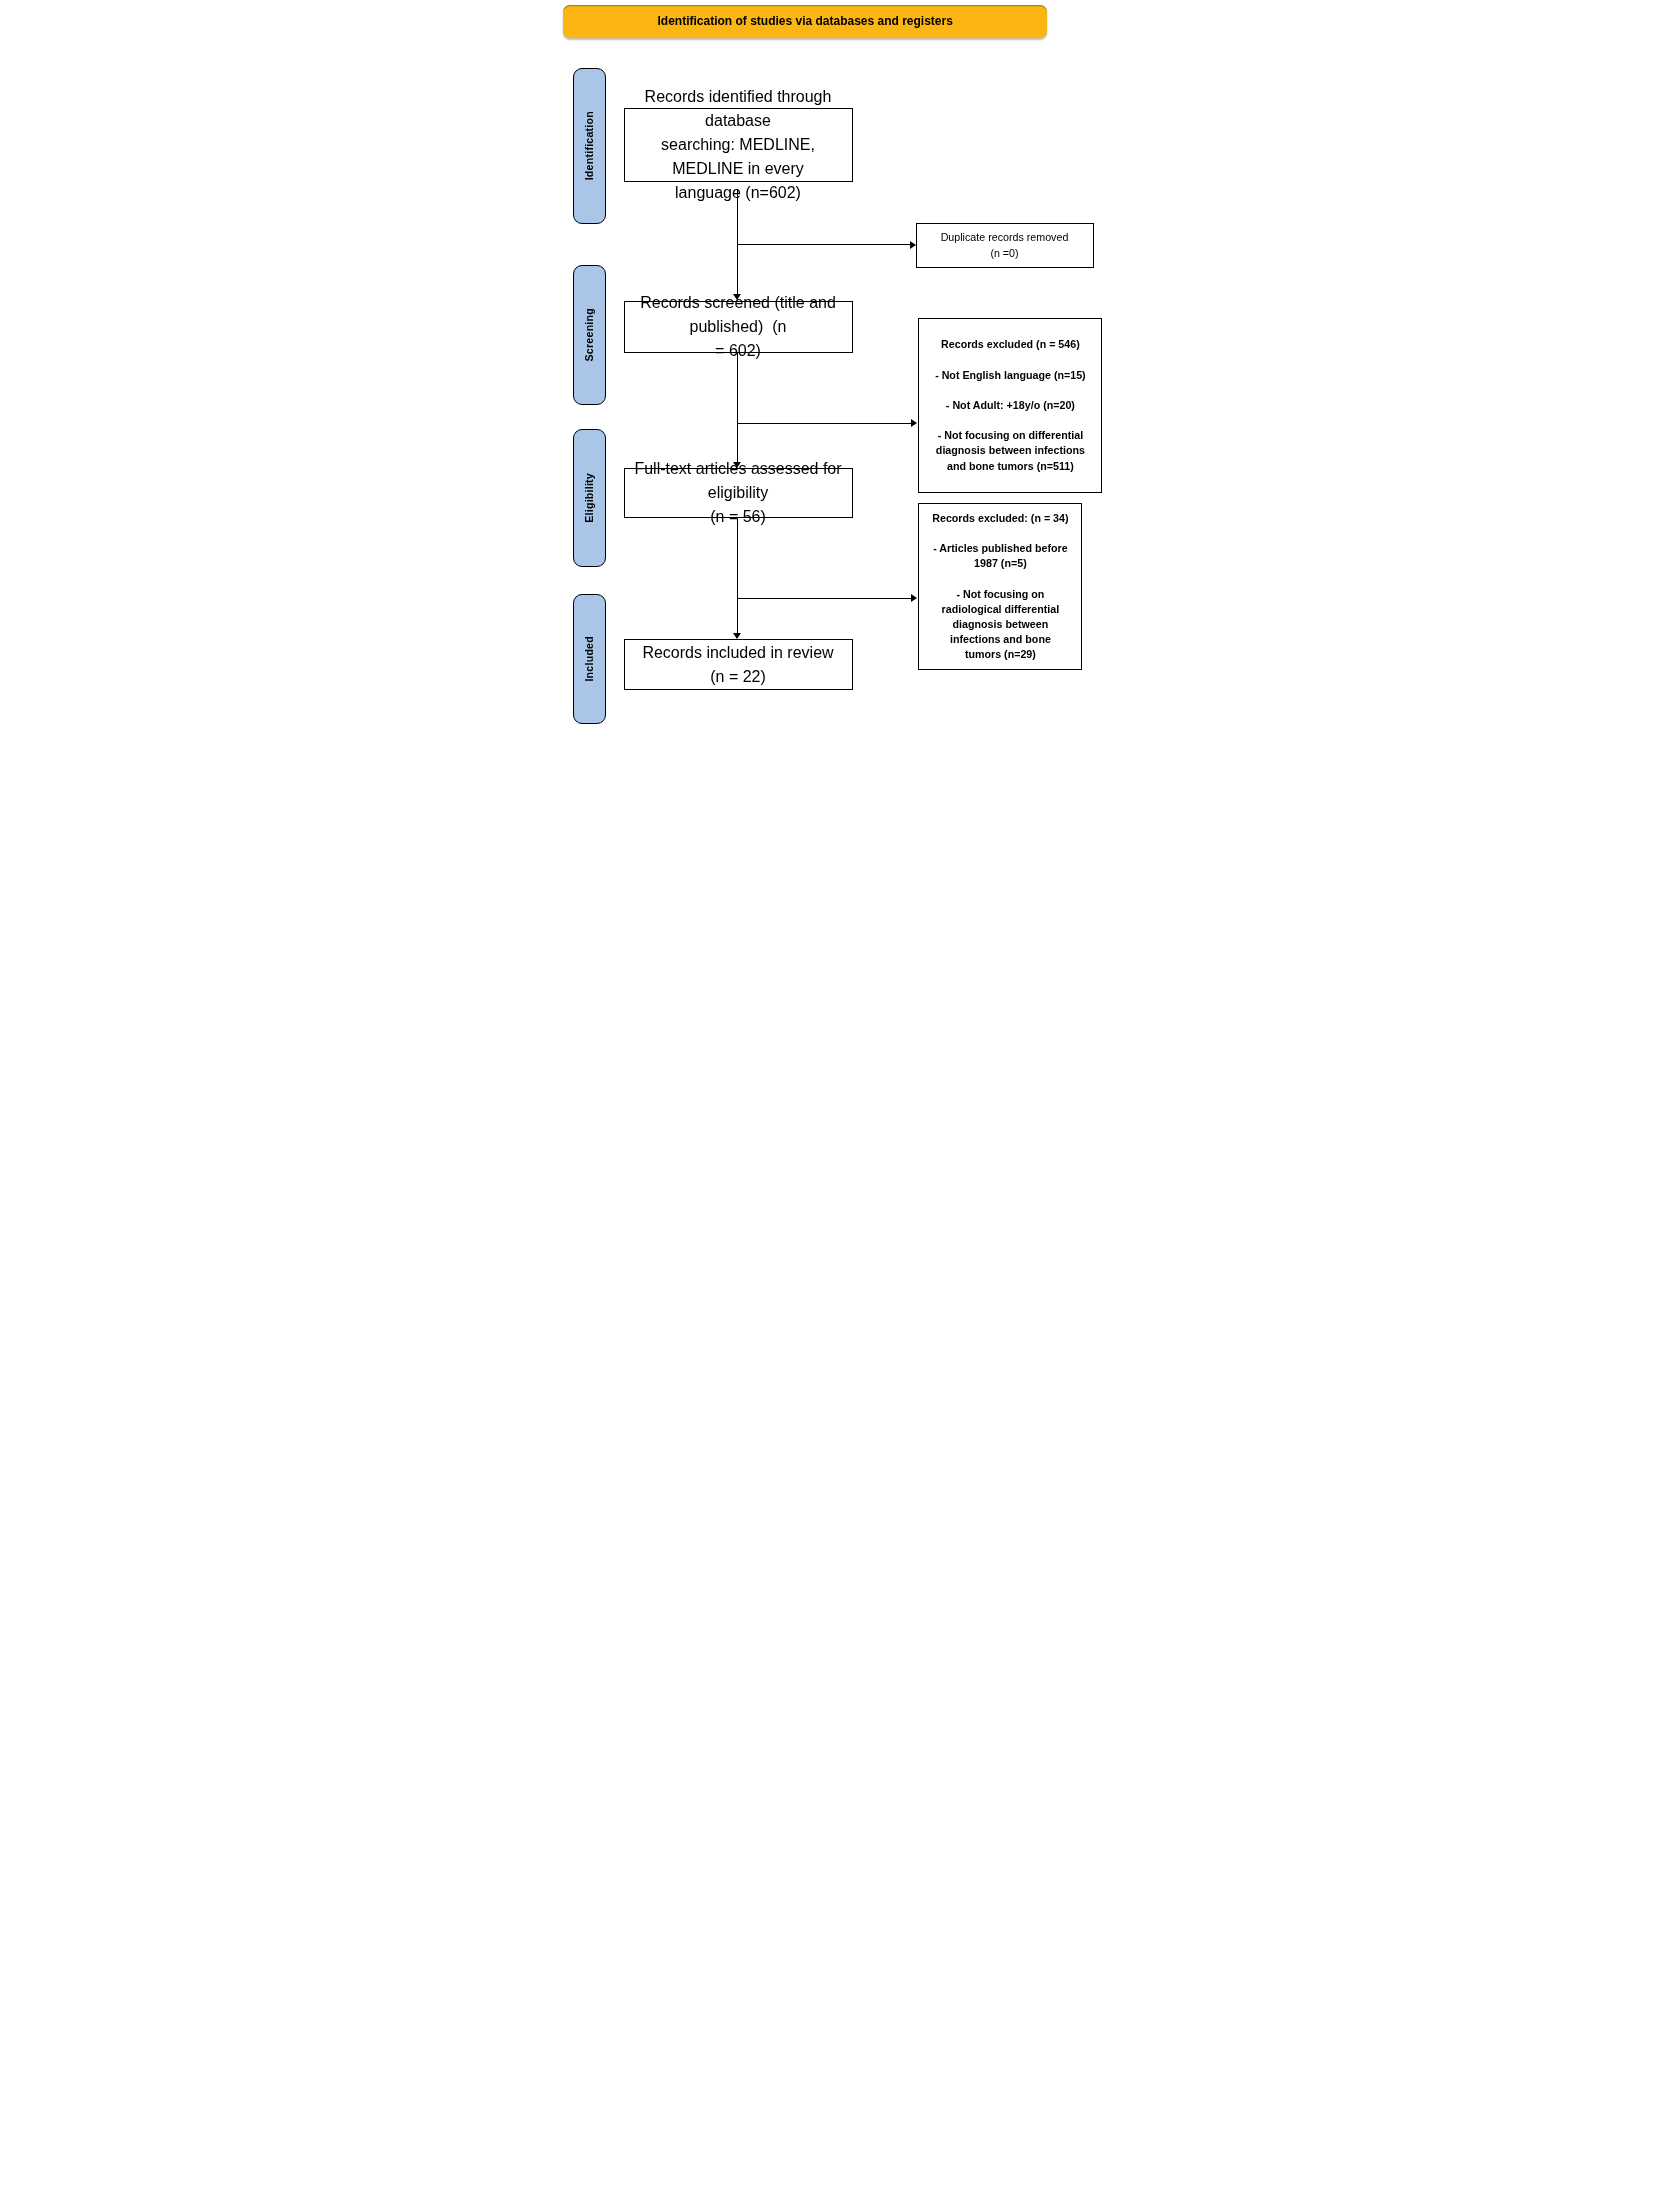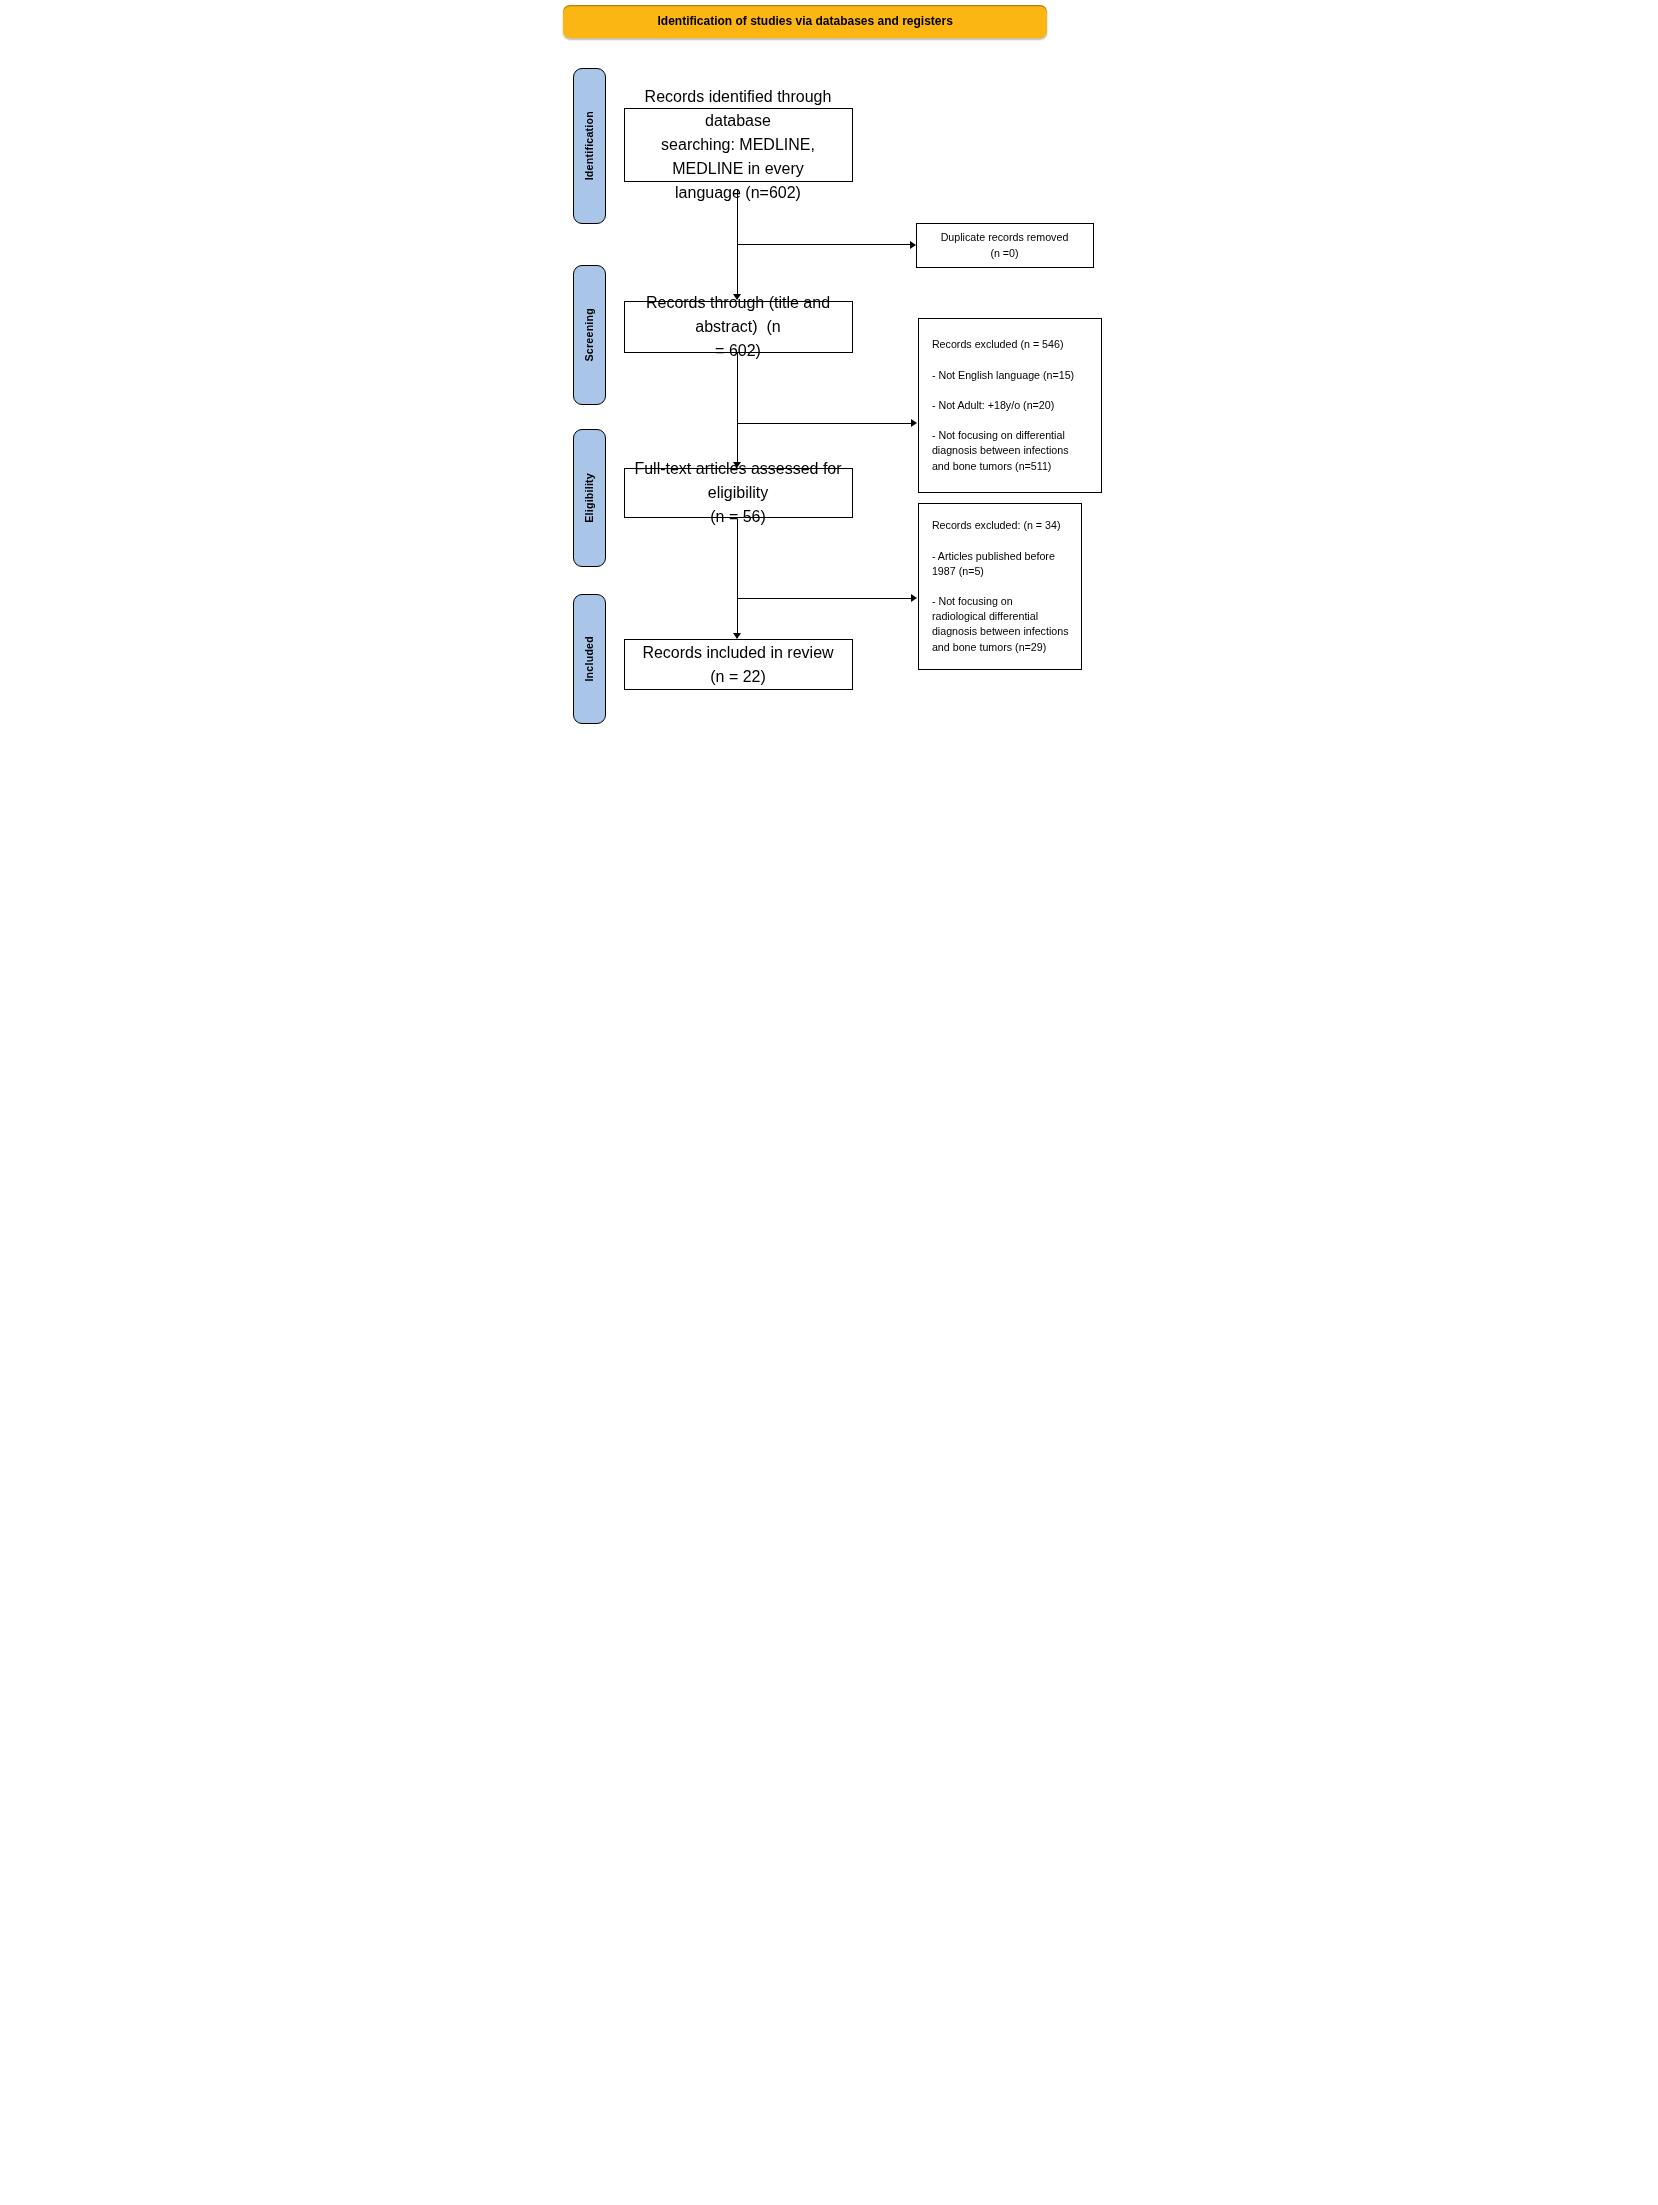--- a/index.html
+++ b/index.html
@@ -74,22 +74,23 @@
     font-size: 10.7px; line-height: 1.42;
   }
   .box-duplicates {
     left: 363px; top: 223px; width: 178px; height: 45px;
     display: flex; flex-direction: column;
     align-items: center; justify-content: center;
     text-align: center;
   }
   .box-excluded {
     display: flex; flex-direction: column; justify-content: center;
-    text-align: left;
+    text-align: center;
     padding: 4.5px 11.6px 4.5px 13.4px;
+    font-weight: bold;
   }
   .box-excluded-screening { left: 365px; top: 318px;  width: 184px; height: 175px; }
   .box-excluded-fulltext  { left: 365px; top: 503px; width: 164px; height: 167px; }
   .box-excluded p { margin: 7.6px 0; }
 
   .vline { position: absolute; width: 0.9px; background: var(--line); }
   .hline { position: absolute; height: 0.9px; background: var(--line); }
   .arrow-down {
     position: absolute; width: 0; height: 0;
     border-left: 4px solid transparent;
@@ -137,21 +138,21 @@
     <span>Included</span>
   </div>
 
   <div class="flowbox box-records-identified">
     <div class="flow-line">Records identified through database</div>
     <div class="flow-line">searching: MEDLINE, MEDLINE in every</div>
     <div class="flow-line">language (n=602)</div>
   </div>
 
   <div class="flowbox box-records-screened">
-    <div class="flow-line">Records through (title and abstract)  (n</div>
+    <div class="flow-line">Records screened (title and published)  (n</div>
     <div class="flow-line">= 602)</div>
   </div>
 
   <div class="flowbox box-full-text">
     <div class="flow-line">Full-text articles assessed for eligibility</div>
     <div class="flow-line">(n = 56)</div>
   </div>
 
   <div class="flowbox box-studies-included">
     <div class="flow-line">Records included in review</div>

